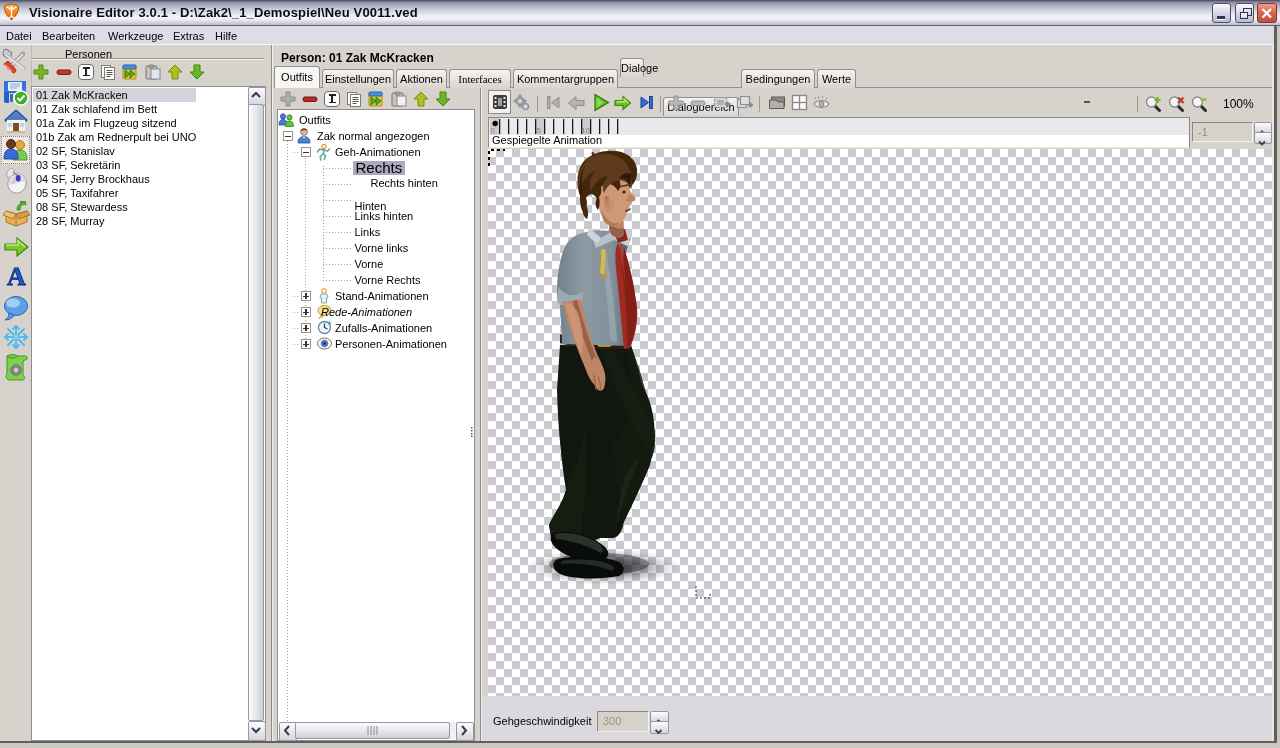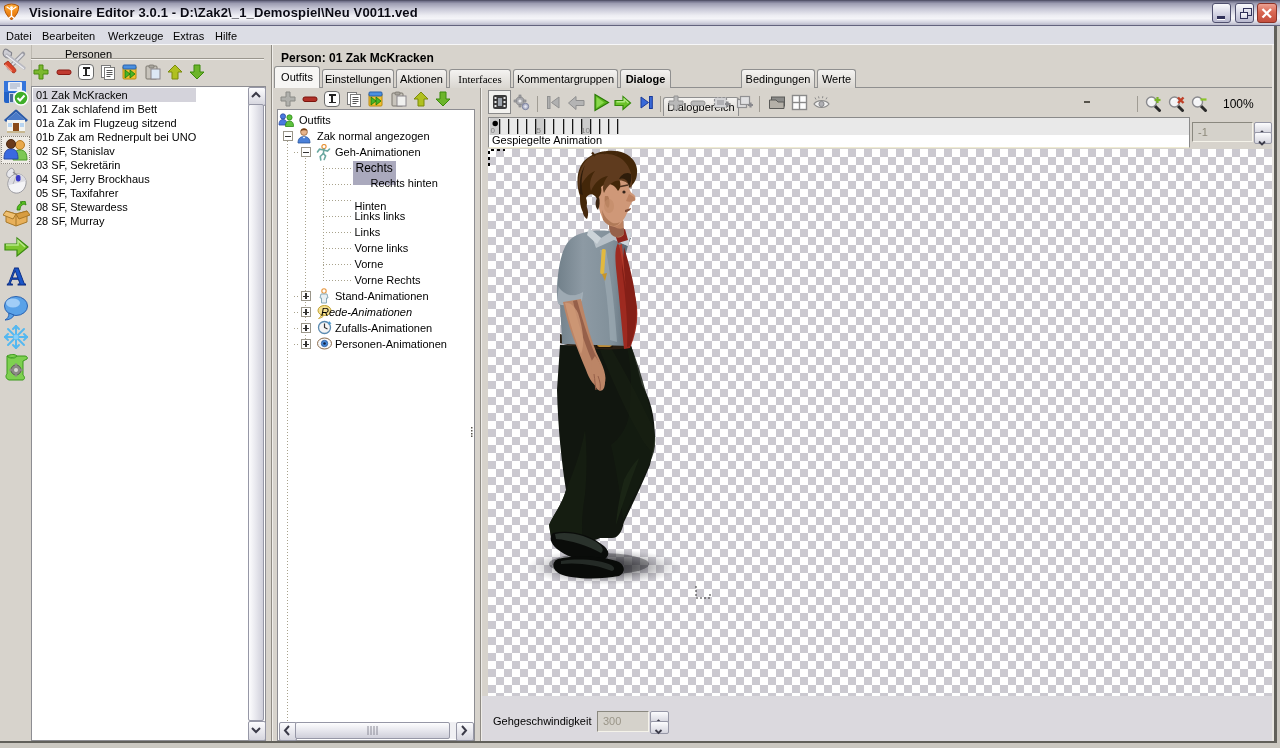--- a/index.html
+++ b/index.html
@@ -222,21 +222,21 @@
 <div class="abs" style="left:271px;top:45px;width:1px;height:696px;background:#8f8b84;"></div>
 <div class="abs" style="left:272px;top:45px;width:1px;height:696px;background:#f0eeea;"></div>
 
 <div class="abs" style="left:281px;top:51px;font-size:12px;font-weight:bold;color:#000;white-space:nowrap;">Person: 01 Zak McKracken</div>
 <div class="abs" style="left:274px;top:87px;width:998px;height:1px;background:#8f8f8f;"></div>
 <div class="tab sel" style="left:274px;top:66px;width:46px;height:22px;line-height:21px;box-sizing:border-box;z-index:3;">Outfits</div>
 <div class="tab" style="left:322px;top:69px;width:72px;height:19px;line-height:18px;box-sizing:border-box;">Einstellungen</div>
 <div class="tab" style="left:396px;top:69px;width:51px;height:19px;line-height:18px;box-sizing:border-box;">Aktionen</div>
 <div class="tab" style="left:449px;top:69px;width:62px;height:19px;line-height:18px;box-sizing:border-box;font-family:Liberation Serif, serif;">Interfaces</div>
 <div class="tab" style="left:513px;top:69px;width:105px;height:19px;line-height:18px;box-sizing:border-box;">Kommentargruppen</div>
-<div class="tab" style="left:620px;top:69px;width:51px;height:19px;line-height:18px;box-sizing:border-box;font-weight:bold;">Dialoge</div>
+<div class="tab" style="left:620px;top:58px;width:24px;height:19px;line-height:18px;box-sizing:border-box;">Dialoge</div>
 <div class="tab" style="left:663px;top:69px;width:76px;height:19px;line-height:18px;box-sizing:border-box;margin-top:28px;">Dialogbereich</div>
 <div class="tab" style="left:741px;top:69px;width:74px;height:19px;line-height:18px;box-sizing:border-box;">Bedingungen</div>
 <div class="tab" style="left:817px;top:69px;width:39px;height:19px;line-height:18px;box-sizing:border-box;">Werte</div>
 
 <svg class="abs" style="left:280px;top:91px" width="16" height="16">
     <path d="M6,1 L10,1 L10,6 L15,6 L15,10 L10,10 L10,15 L6,15 L6,10 L1,10 L1,6 L6,6Z" fill="#b0b0ac" stroke="#8a8a86" stroke-width="1"></path>
   </svg>
 <svg class="abs" style="left:302px;top:91px" width="16" height="16">
     <rect x="1" y="6" width="14" height="4.5" rx="2" fill="#b03028" stroke="#7a140e" stroke-width="1"></rect>
   </svg>
@@ -313,24 +313,24 @@
 <circle cx="8" cy="2.6" r="2.1" fill="none" stroke="#e8953a" stroke-width="1.2"></circle>
 <g fill="none" stroke="#6aa8a0" stroke-width="1.6" stroke-linecap="round">
 <path d="M8,5 L7.4,9.5"></path>
       <path d="M7.8,6 L3.5,5.2 L1.5,8"></path>
       <path d="M7.8,6 L11.5,7 L13.5,5"></path>
 <path d="M7.4,9.5 L4.2,12.5 L4.8,16"></path>
       <path d="M7.4,9.5 L9.6,12 L8.2,15.5"></path>
 </g>
   </svg>
 <div class="abs t11" style="left:335px;top:146px;">Geh-Animationen</div>
-<div class="abs" style="left:352.5px;top:161px;height:24px;line-height:14px;background:#aaa9bd;padding:0 3px;font-size:12px;">Rechts</div>
+<div class="abs" style="left:352.5px;top:161px;height:14px;line-height:14px;background:#aaa9bd;padding:0 3px;font-size:15px;">Rechts</div>
 <div class="abs t11" style="left:354.5px;top:177px;margin-left:16px;">Rechts hinten</div>
 <div class="abs t11" style="left:354.5px;top:200px;text-align:right;">Hinten</div>
-<div class="abs t11" style="left:354.5px;top:210px;">Links links</div>
+<div class="abs t11" style="left:354.5px;top:210px;">Links hinten</div>
 <div class="abs t11" style="left:354.5px;top:226px;">Links</div>
 <div class="abs t11" style="left:354.5px;top:242px;">Vorne links</div>
 <div class="abs t11" style="left:354.5px;top:258px;">Vorne</div>
 <div class="abs t11" style="left:354.5px;top:274px;">Vorne Rechts</div>
 <div class="abs" style="left:300.5px;top:291px;width:10px;height:10px;border:1px solid #9a968a;background:#fff;box-sizing:border-box;">
     <div style="position:absolute;left:1.5px;top:3.5px;width:6px;height:1.5px;background:#333;"></div>
     <div style="position:absolute;left:3.7px;top:1.4px;width:1.5px;height:6px;background:#333;"></div>
   </div>
 <svg class="abs" style="left:317px;top:288px" width="14" height="16" viewBox="0 0 14 16">
 <circle cx="7" cy="3" r="2.2" fill="none" stroke="#e8953a" stroke-width="1.1"></circle>

